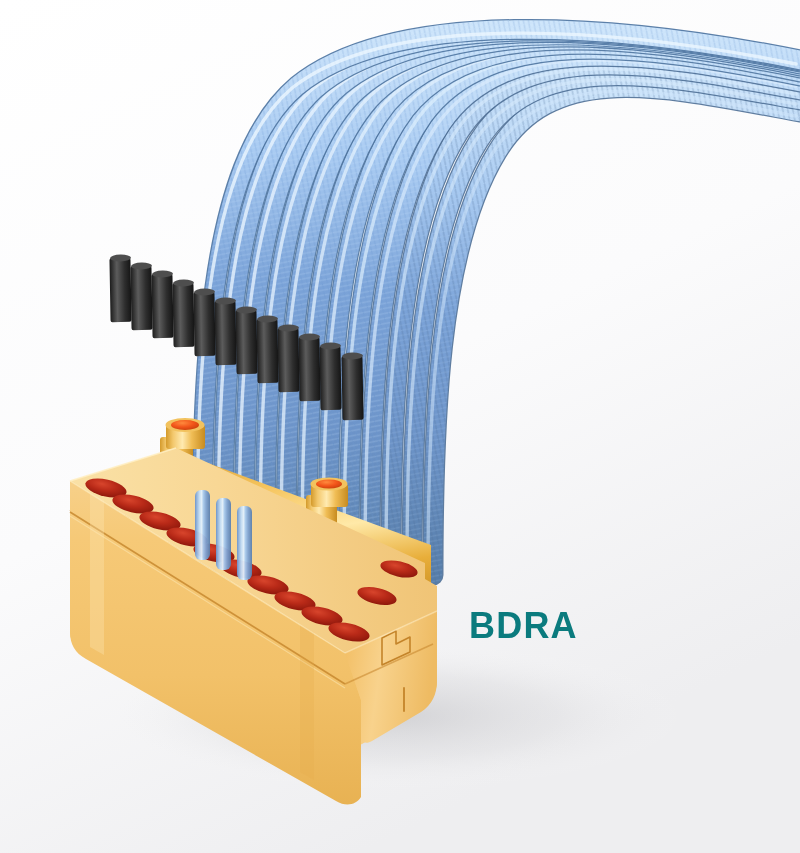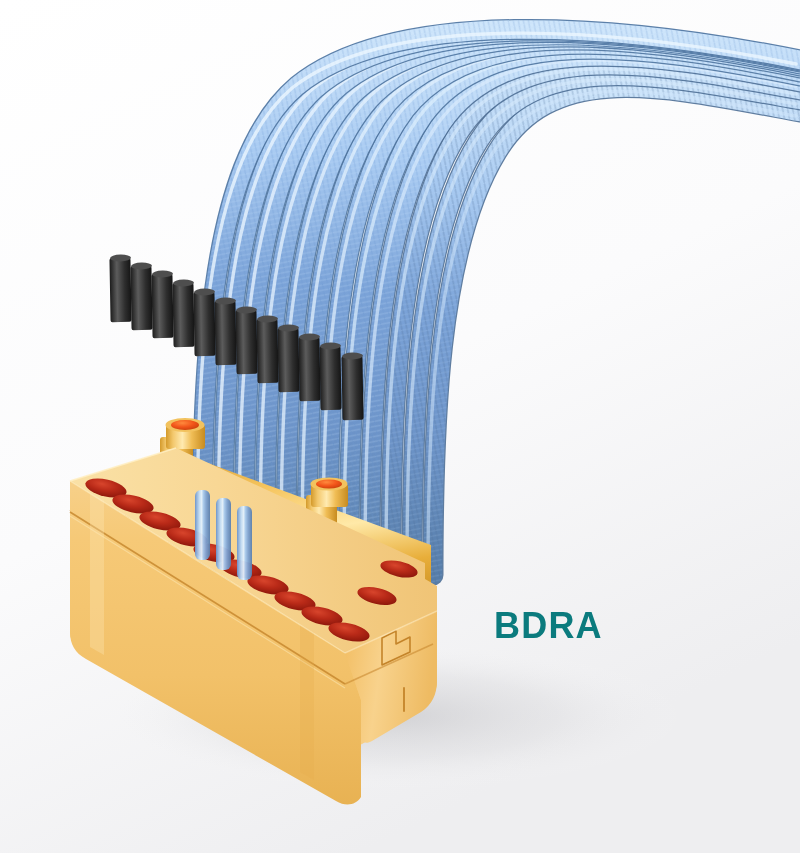--- a/index.html
+++ b/index.html
@@ -447,15 +447,15 @@
     </g>
 
     <g>
       <rect x="195" y="490" width="15" height="70" rx="6" fill="url(#cabMainB)" opacity="0.95"></rect>
       <rect x="216" y="498" width="15" height="72" rx="6" fill="url(#cabMainB)" opacity="0.95"></rect>
       <rect x="237" y="506" width="15" height="74" rx="6" fill="url(#cabMainB)" opacity="0.95"></rect>
     </g>
 
   </svg>
 
-  <div id="label-bdra" style="color: rgb(11, 123, 126); font-size: 36px; left: 494px; top: 608px;">BDRA</div>
+  <div id="label-bdra" style="color: rgb(11, 123, 126); font-size: 36px; left: 469px; top: 608px;">BDRA</div>
 
 </div>
 
 </body></html>

